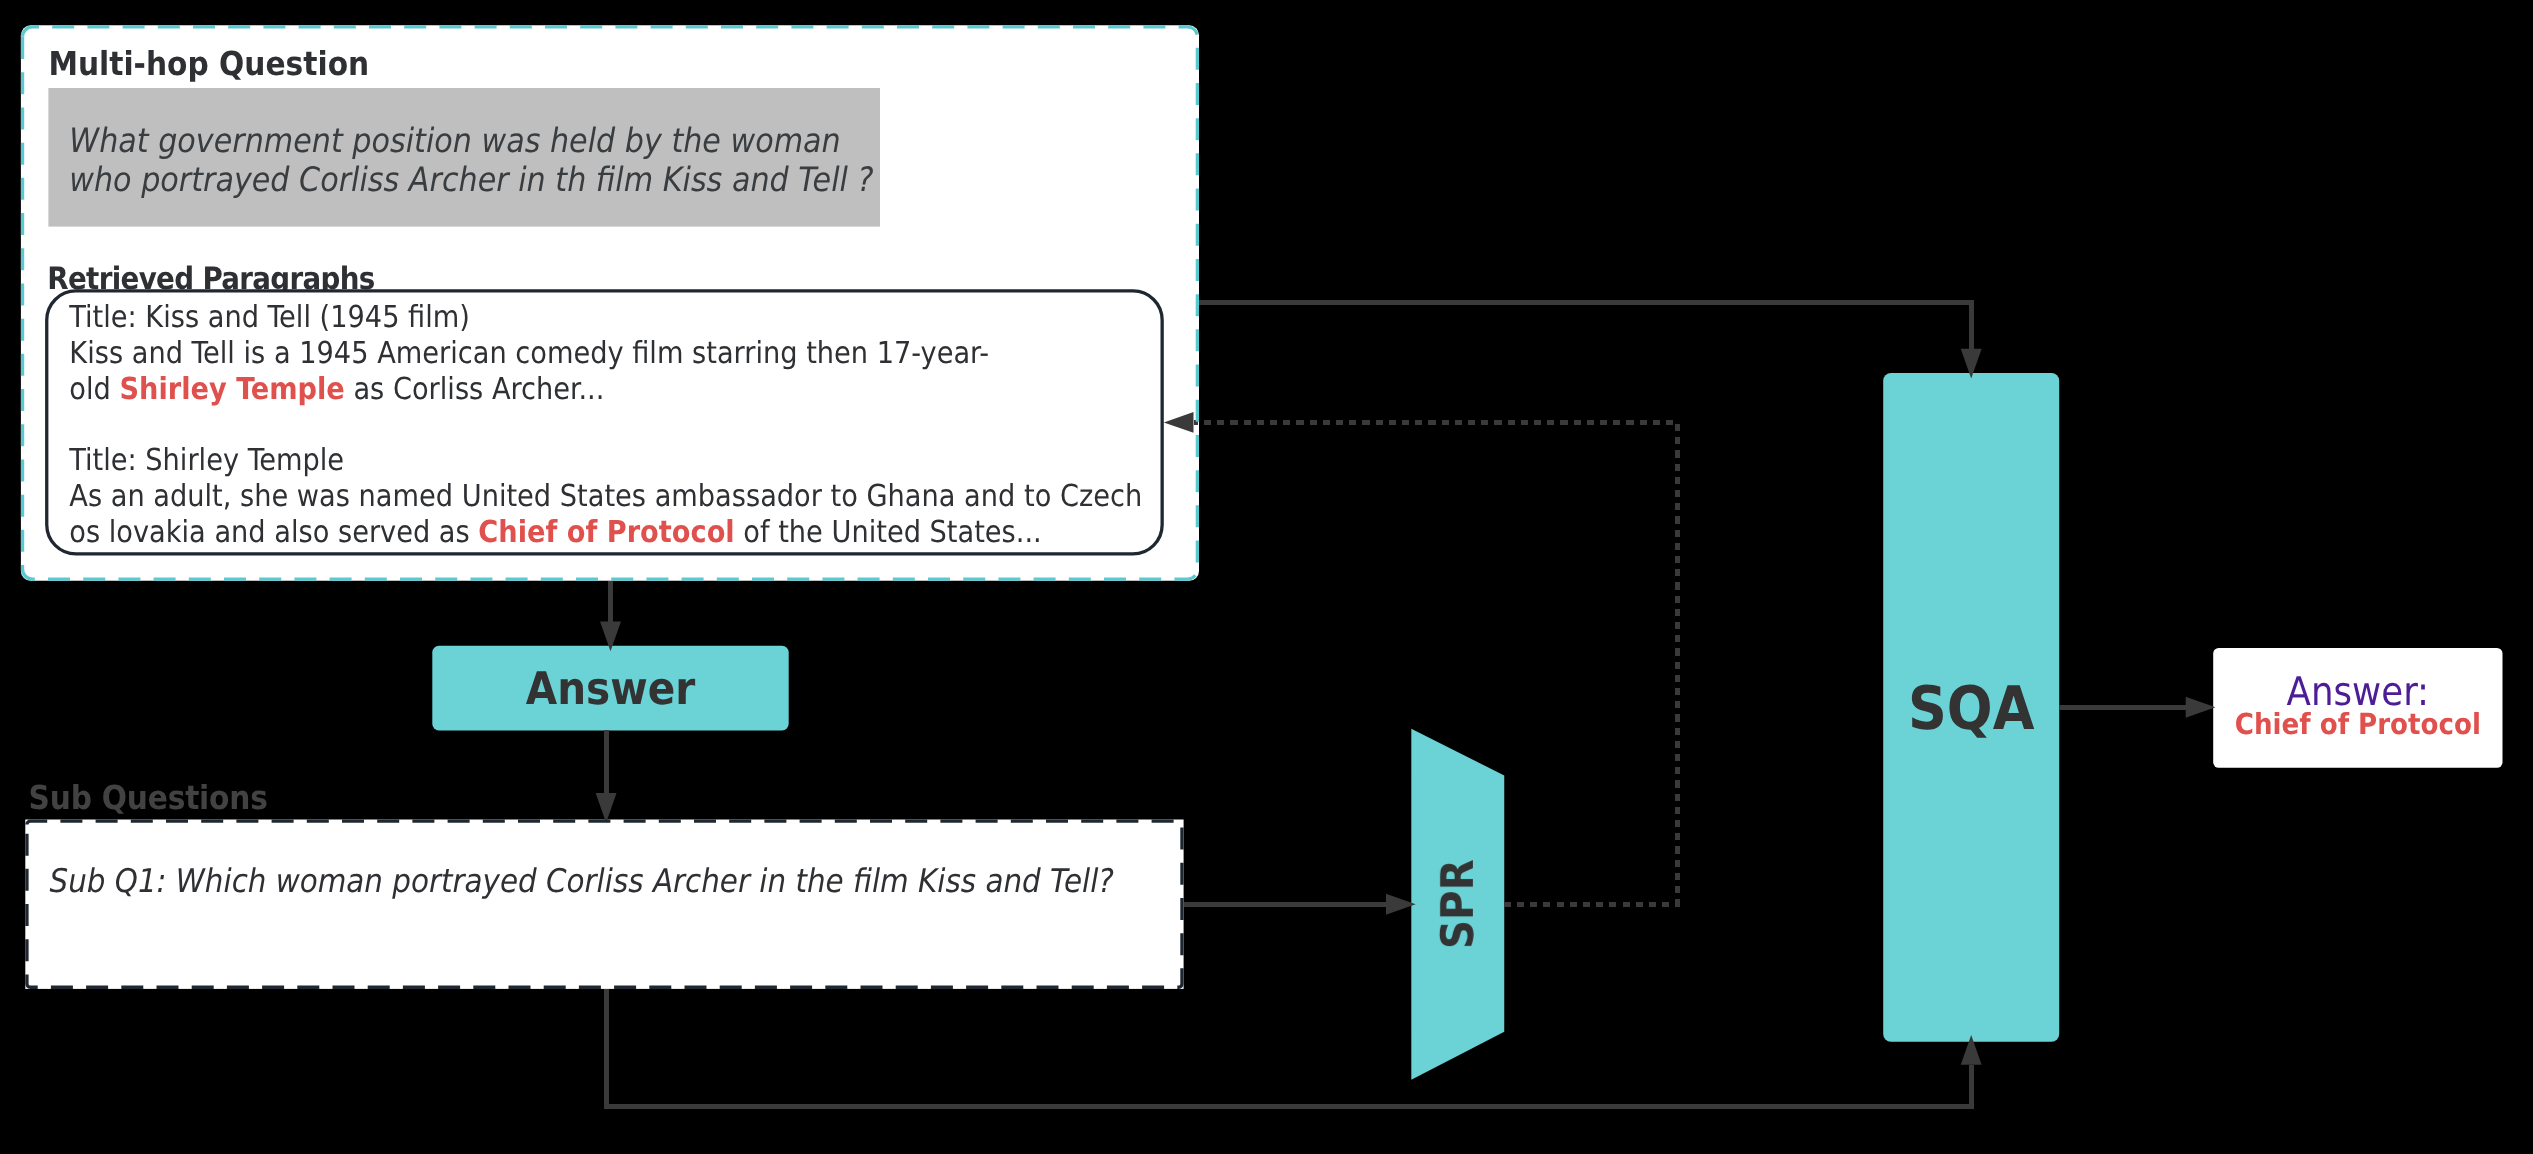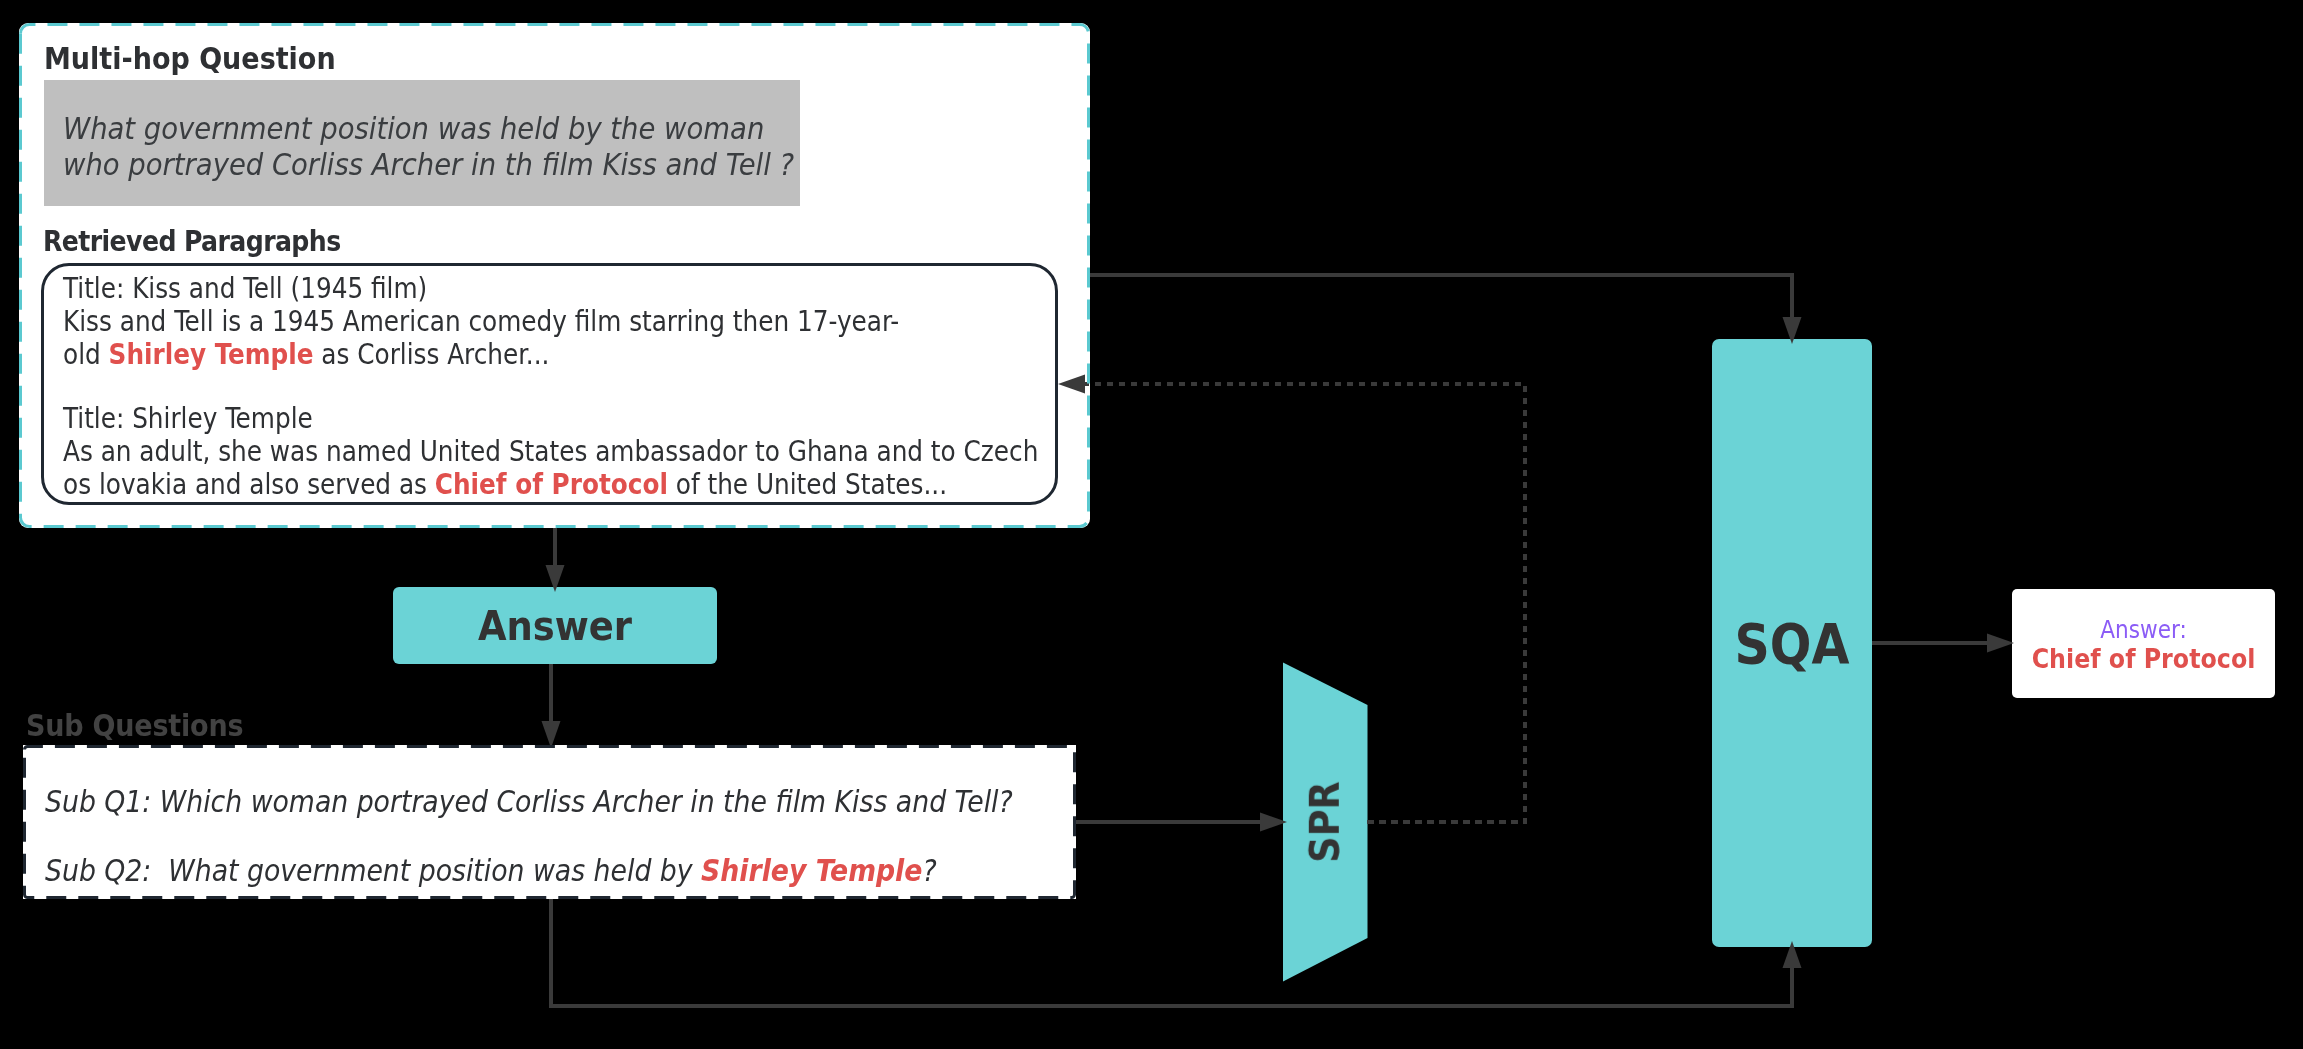--- a/index.html
+++ b/index.html
@@ -25,21 +25,21 @@
   }
   #question-box{
     left:44px; top:80px; width:756px; height:126px; background:#BFBFBF;
   }
   #question-text{
     left:63px; top:111px; width:780px;
     font-size:30.5px; font-style:italic; color:#3A3D40;
     line-height:36px; white-space:pre;
   }
   #rp-label{
-    left:43px; top:226px;
+    left:43px; top:238px;
     font-size:28px; font-weight:bold; color:#2E3033; letter-spacing:-0.6px;
     line-height:32px; white-space:nowrap;
   }
   #paragraph-box{
     left:41px; top:263px; width:1017px; height:242px;
     border:3.4px solid #1F2731; border-radius:28px; background:#fff;
     box-sizing:border-box;
   }
   #paragraph-text{
     left:63px; top:272px; width:1010px;
@@ -95,21 +95,21 @@
   #sqa-label{
     font-size:54.5px; font-weight:bold; color:#333333; position:relative; top:1px;
   }
 
   
   #answer-box{
     left:2012px; top:589px; width:263px; height:109px;
     background:#fff; border-radius:5px;
     display:flex; flex-direction:column; align-items:center; justify-content:center;
   }
-  #answer-label{font-size:24px; color:#8b5cf6; line-height:36px; white-space:nowrap;
+  #answer-label{font-size:36px; color:#4c1d95; line-height:36px; white-space:nowrap;
                 position:relative; top:4px;}
   #answer-value{font-size:26.4px; font-weight:bold; color:#E0504D; line-height:36px; white-space:nowrap;
                 position:relative; top:-3px;}
 </style>
 </head>
 <body>
 
 <div id="stage">
 
   <svg class="layer" viewBox="0 0 2303 1049">
@@ -124,21 +124,21 @@
   <div id="rp-label" class="abs txt">Retrieved Paragraphs</div>
   <div id="paragraph-box" class="abs"></div>
   <div id="paragraph-text" class="abs txt"><div class="pline">Title: Kiss and Tell (1945 film)</div><div class="pline"><span>Kiss and Tell is a 1945 American comedy film starring then 17-year-</span></div><div class="pline"><span>old </span><span class="hl">Shirley Temple</span><span> as Corliss Archer...</span></div><div class="para-gap">&nbsp;</div><div class="pline">Title: Shirley Temple</div><div class="pline"><span>As an adult, she was named United States ambassador to Ghana and to Czech</span></div><div class="pline"><span>os lovakia and also served as </span><span class="hl">Chief of Protocol</span><span> of the United States...</span></div></div>
 
   <div id="gendec" class="abs">
     <span id="gendec-label" class="txt">Answer</span>
   </div>
 
   <div id="sq-label" class="abs txt">Sub Questions</div>
   <div id="sq-box" class="abs"></div>
-  <div id="sq-text" class="abs txt"><div><span>Sub Q1: Which woman portrayed Corliss Archer in the film Kiss and Tell?</span></div><div><span>Sub Q2:  What government position was held by </span><span class="hl">Shirley Temple</span><span>?</span></div></div>
+  <div id="sq-text" class="abs txt"><div><span>Sub Q1: Which woman portrayed Corliss Archer in the film Kiss and Tell?</span></div></div>
 
   <div id="spr-label" class="abs">
     <span class="txt">SPR</span>
   </div>
 
   <div id="sqa" class="abs">
     <span id="sqa-label" class="txt">SQA</span>
   </div>
 
   <div id="answer-box" class="abs">

